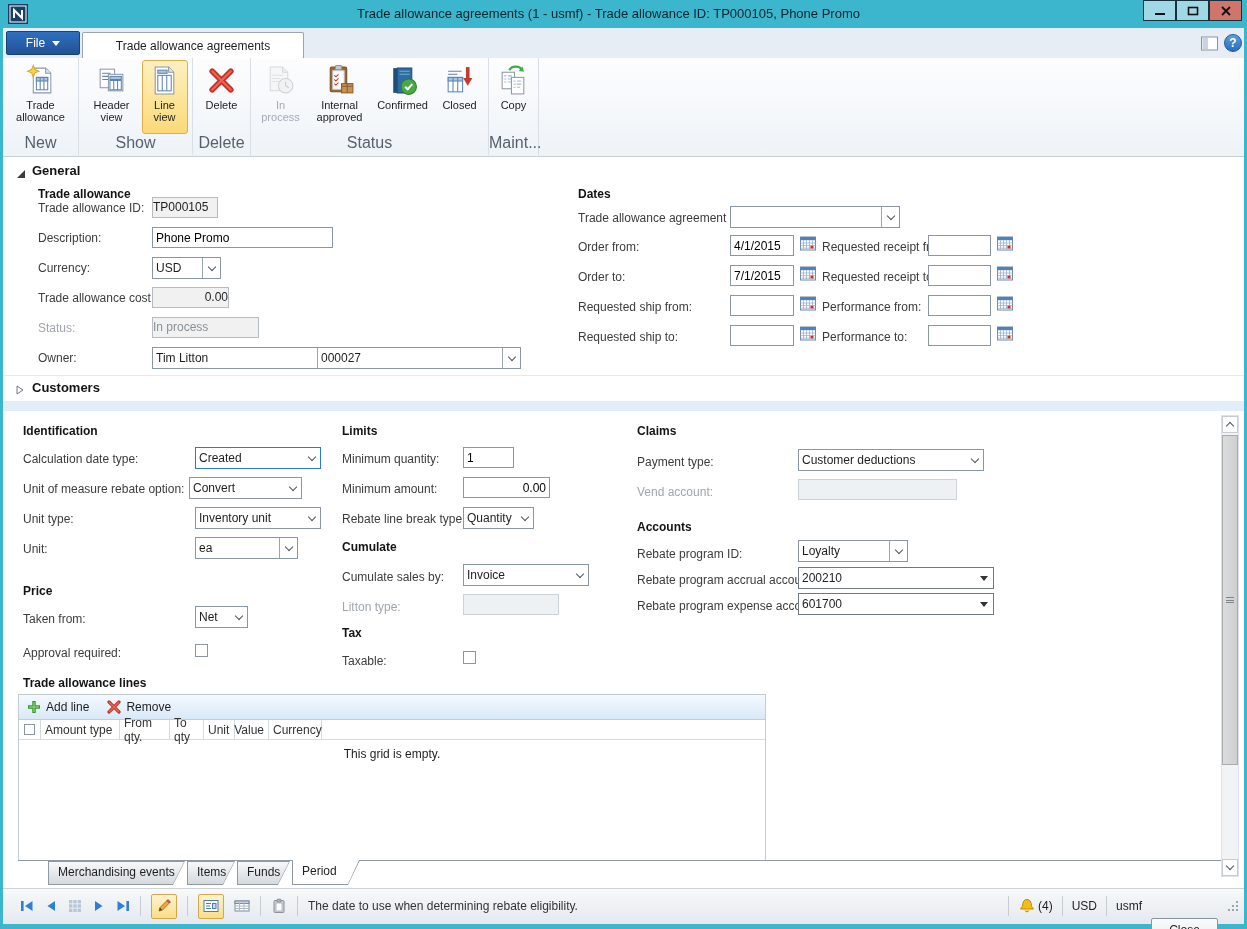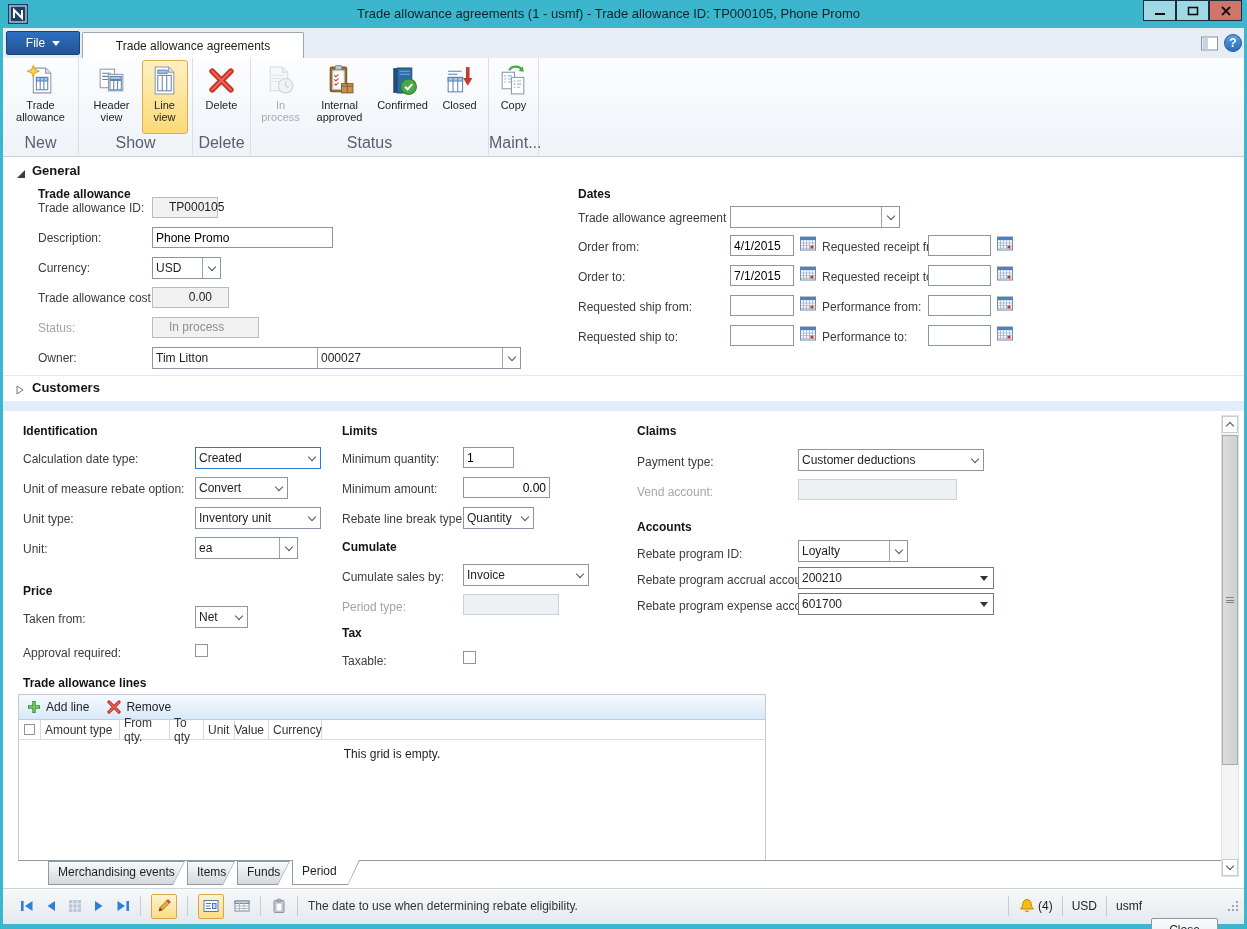--- a/index.html
+++ b/index.html
@@ -38,21 +38,21 @@
   .rbtn.dis svg { opacity:.45; filter:grayscale(1); }
   .ricon { width:33px; height:33px; margin-bottom:2px; }
   .glabel { position:absolute; bottom:3px; left:0; right:0; text-align:center; font-size:16px; color:#57616c; }
   
   .lbl { font-size:12px; color:#3c3c3c; white-space:nowrap; }
   .lbl.dis { color:#a0a6ac; }
   .sech { font-size:13px; font-weight:bold; color:#141414; }
   .subh { font-size:12px; font-weight:bold; color:#141414; }
   .tb { position:absolute; border:1px solid #8a96a3; background:#fff; height:21px; padding:0 3px; font:12px "Liberation Sans",sans-serif; color:#000; }
   .tb.num { text-align:right; }
-  .ro { position:absolute; height:21px; border:1px solid #b6bcc2; background:#f1f1f1; padding:2px 16px; }
+  .ro { position:absolute; height:21px; border:1px solid #b6bcc2; background:#f1f1f1; padding:2px 0; }
   .ro.num { text-align:right; }
   .ro.dis2 { background:#eef1f4; border-color:#c9d1d9; }
   .graytext { color:#8a9096; }
   .combo { position:absolute; display:flex; align-items:center; height:22px; border:1px solid #8a96a3; background:#fff; }
   .combo.focus { border-color:#2a7ad2; }
   .combo .cval { flex:1; padding:0 3px; white-space:nowrap; overflow:hidden; }
   .combo .dsep { width:1px; align-self:stretch; background:#9aa6b2; }
   .combo .chevcell { width:17px; display:flex; align-items:center; justify-content:center; align-self:stretch; }
   .chev { display:inline-block; width:6px; height:6px; border-right:1.4px solid #4a5560; border-bottom:1.4px solid #4a5560;
           transform:rotate(45deg); margin-top:-3px; }
@@ -414,21 +414,21 @@
 
   <span class="abs subh" style="left:23px;top:424px">Identification</span>
   <span class="abs lbl" style="left:23px;top:452px">Calculation date type:</span>
   <div class="combo focus" style="left:195px;top:447px;width:126px">
     <span class="cval">Created</span>
     <span class="chevcell">
         <i class="chev"></i>
       </span>
   </div>
   <span class="abs lbl" style="left:23px;top:482px">Unit of measure rebate option:</span>
-  <div class="combo" style="left:195px;top:477px;width:93px">
+  <div class="combo" style="left:189px;top:477px;width:113px">
     <span class="cval">Convert</span>
     <span class="chevcell">
         <i class="chev"></i>
       </span>
   </div>
   <span class="abs lbl" style="left:23px;top:512px">Unit type:</span>
   <div class="combo" style="left:195px;top:507px;width:126px">
     <span class="cval">Inventory unit</span>
     <span class="chevcell">
         <i class="chev"></i>
@@ -468,21 +468,21 @@
   </div>
 
   <span class="abs subh" style="left:342px;top:540px">Cumulate</span>
   <span class="abs lbl" style="left:342px;top:570px">Cumulate sales by:</span>
   <div class="combo" style="left:463px;top:564px;width:126px">
     <span class="cval">Invoice</span>
     <span class="chevcell">
         <i class="chev"></i>
       </span>
   </div>
-  <span class="abs lbl dis" style="left:342px;top:600px">Period type:</span>
+  <span class="abs lbl dis" style="left:342px;top:600px">Litton type:</span>
   <div class="ro dis2" style="left:463px;top:594px;width:96px"><span></span></div>
 
   <span class="abs subh" style="left:342px;top:626px">Tax</span>
   <span class="abs lbl" style="left:342px;top:654px">Taxable:</span>
   <span class="chk" style="left:463px;top:651px"></span>
 
   <span class="abs subh" style="left:637px;top:424px">Claims</span>
   <span class="abs lbl" style="left:637px;top:455px">Payment type:</span>
   <div class="combo" style="left:798px;top:449px;width:186px">
     <span class="cval">Customer deductions</span>

